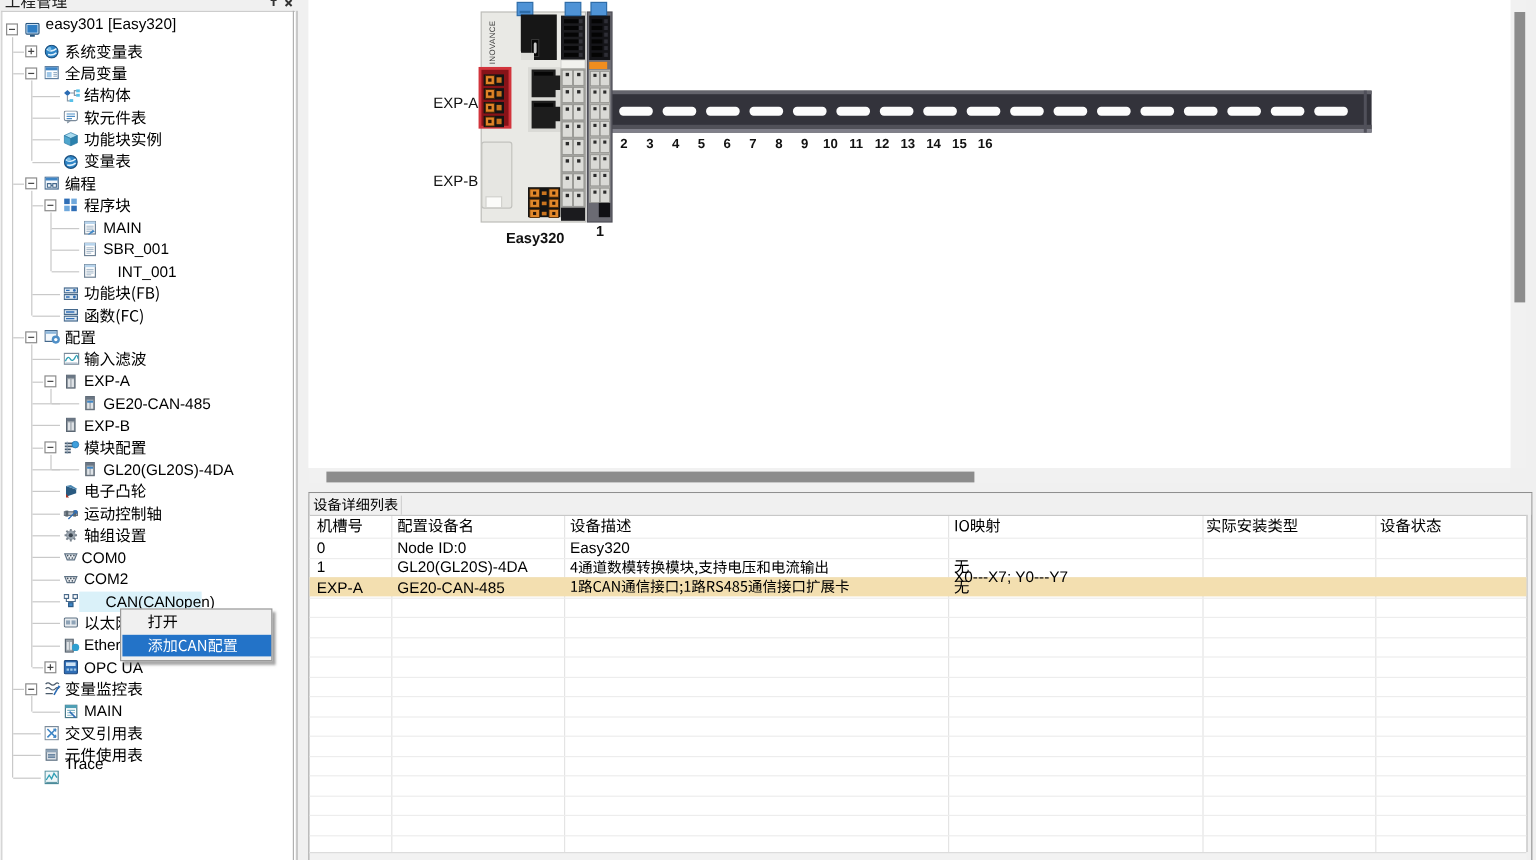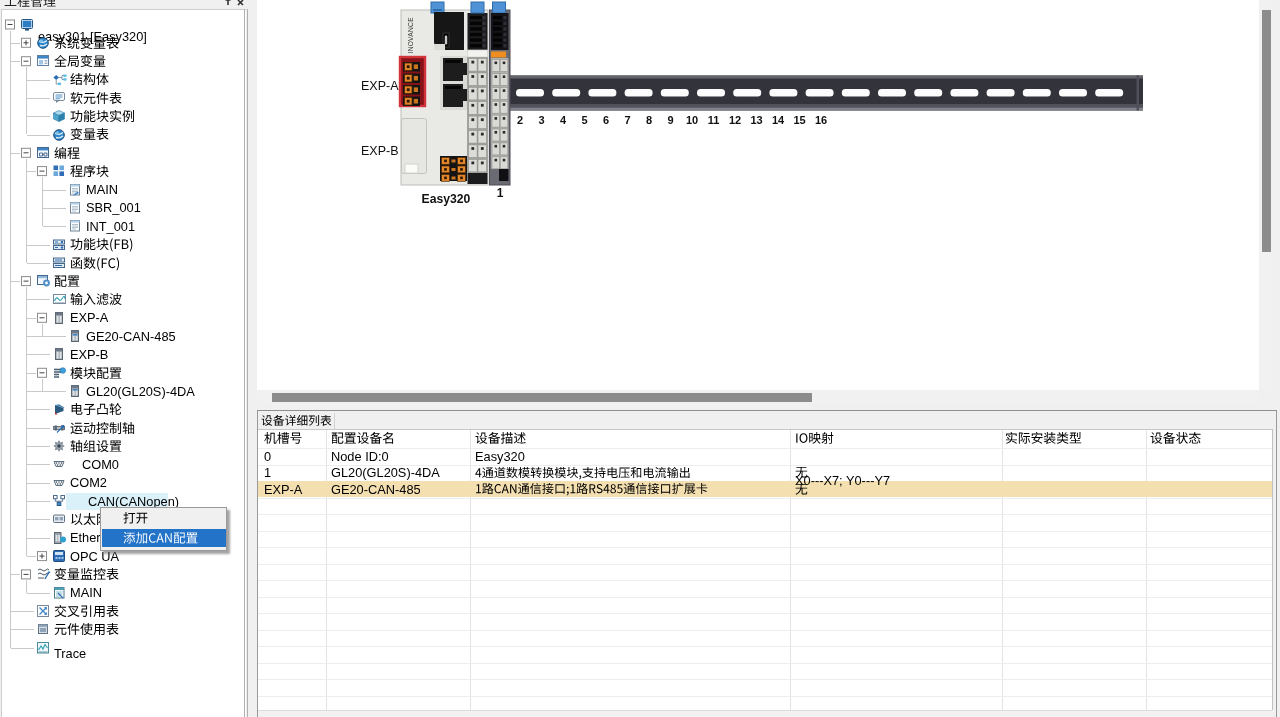--- a/index.html
+++ b/index.html
@@ -178,21 +178,21 @@
 <div style="position:absolute;left:66px;top:492.5px;width:102px;height:17px;background:#daf1f9"></div>
 <svg style="position:absolute;left:0;top:0;overflow:visible" width="1" height="1">
     <rect x="5.5" y="20.0" width="9" height="9" fill="#fff" stroke="#8c8c8c"></rect>
     <path d="M7.5 24.5h5" stroke="#444" stroke-width="1"></path>
   </svg>
 <svg style="position:absolute;left:21px;top:18.5px" width="14" height="12" viewBox="0 0 14 12">
     <rect x="0.5" y="0.5" width="11" height="9" rx="1" fill="#cfe3f5" stroke="#27557f"></rect>
     <rect x="1.8" y="1.8" width="8.4" height="6.4" fill="#2f7ec4"></rect>
     <rect x="4" y="10" width="4" height="1.6" fill="#27557f"></rect>
   </svg>
-<div class="t" style="left:38px;top:29px">easy301 [Easy320]</div>
+<div class="t" style="left:38px;top:12px">easy301 [Easy320]</div>
 <svg style="position:absolute;left:0;top:0;overflow:visible" width="1" height="1">
     <rect x="21.5" y="38.3" width="9" height="9" fill="#fff" stroke="#8c8c8c"></rect>
     <path d="M23.5 42.8h5M26.0 40.3v5" stroke="#444" stroke-width="1"></path>
   </svg>
 <svg style="position:absolute;left:37px;top:36.8px" width="14" height="12" viewBox="0 0 14 12">
     <circle cx="6" cy="6" r="5.3" fill="#2f86c8" stroke="#1a4f7e"></circle>
     <path d="M2 4 Q6 7 10 3.5 M3 8.5 Q7 9.5 10 7" stroke="#dff0fb" stroke-width="1.3" fill="none"></path>
     <circle cx="4.3" cy="3.8" r="1.6" fill="#7fc0e8"></circle>
   </svg>
 <svg style="position:absolute;left:54.0px;top:35.5px;overflow:visible" width="65.0" height="15.1">
@@ -319,21 +319,21 @@
     <rect x="1.5" y="0.5" width="9" height="10.5" fill="#fff" stroke="#6f8396"></rect>
     <rect x="1.5" y="0.5" width="9" height="2.2" fill="#b8d4ec"></rect>
     <path d="M3 4.5h6M3 6h6M3 7.5h6M3 9h4" stroke="#9fb4c6" stroke-width="0.8"></path>
   </svg>
 <div class="t" style="left:86px;top:200.3px">SBR_001</div>
 <svg style="position:absolute;left:69px;top:220.1px" width="14" height="12" viewBox="0 0 14 12">
     <rect x="1.5" y="0.5" width="9" height="10.5" fill="#fff" stroke="#6f8396"></rect>
     <rect x="1.5" y="0.5" width="9" height="2.2" fill="#b8d4ec"></rect>
     <path d="M3 4.5h6M3 6h6M3 7.5h6M3 9h4" stroke="#9fb4c6" stroke-width="0.8"></path>
   </svg>
-<div class="t" style="left:86px;top:218.6px">INT_001</div>
+<div class="t" style="left:98px;top:218.6px">INT_001</div>
 <svg style="position:absolute;left:53px;top:238.5px" width="14" height="12" viewBox="0 0 14 12">
     <rect x="0.5" y="1" width="11" height="4" fill="#dfeaf4" stroke="#44688c"></rect>
     <rect x="0.5" y="6.5" width="11" height="4" fill="#dfeaf4" stroke="#44688c"></rect>
     <path d="M2 3h3M2 8.5h3" stroke="#2f6eb6" stroke-width="1.2"></path>
     <circle cx="9" cy="3" r="1.2" fill="#2f6eb6"></circle>
     <circle cx="9" cy="8.5" r="1.2" fill="#2f6eb6"></circle>
   </svg>
 <svg style="position:absolute;left:70.0px;top:237.2px;overflow:visible" width="63.5" height="15.1">
     <g transform="translate(0,11.96) scale(0.01300,-0.01300)" fill="#000">
       <use href="#q17" x="0"></use>
@@ -482,21 +482,21 @@
     </g>
   </svg>
 <svg style="position:absolute;left:53px;top:458.4px" width="14" height="12" viewBox="0 0 14 12">
     <path d="M1 3.5 h10 l-2 5 h-6 z" fill="#e8ecf0" stroke="#5f7284"></path>
     <circle cx="3.4" cy="5" r="0.7" fill="#44505c"></circle>
     <circle cx="6" cy="5" r="0.7" fill="#44505c"></circle>
     <circle cx="8.6" cy="5" r="0.7" fill="#44505c"></circle>
     <circle cx="4.7" cy="7" r="0.7" fill="#44505c"></circle>
     <circle cx="7.3" cy="7" r="0.7" fill="#44505c"></circle>
   </svg>
-<div class="t" style="left:82px;top:456.9px">COM0</div>
+<div class="t" style="left:68px;top:456.9px">COM0</div>
 <svg style="position:absolute;left:53px;top:476.7px" width="14" height="12" viewBox="0 0 14 12">
     <path d="M1 3.5 h10 l-2 5 h-6 z" fill="#e8ecf0" stroke="#5f7284"></path>
     <circle cx="3.4" cy="5" r="0.7" fill="#44505c"></circle>
     <circle cx="6" cy="5" r="0.7" fill="#44505c"></circle>
     <circle cx="8.6" cy="5" r="0.7" fill="#44505c"></circle>
     <circle cx="4.7" cy="7" r="0.7" fill="#44505c"></circle>
     <circle cx="7.3" cy="7" r="0.7" fill="#44505c"></circle>
   </svg>
 <div class="t" style="left:70px;top:475.2px">COM2</div>
 <svg style="position:absolute;left:53px;top:495.1px" width="14" height="12" viewBox="0 0 14 12">
@@ -587,21 +587,21 @@
       <use href="#q57" x="2000"></use>
       <use href="#q56" x="3000"></use>
       <use href="#q8" x="4000"></use>
     </g>
   </svg>
 <svg style="position:absolute;left:37px;top:641.7px" width="14" height="12" viewBox="0 0 14 12">
     <rect x="0.5" y="0.5" width="11" height="10.5" fill="#eef6f8" stroke="#4a8a9a"></rect>
     <path d="M1.5 8 L4 4 L6 7 L8 2.5 L10.5 6" stroke="#2f9fb5" stroke-width="1.1" fill="none"></path>
     <path d="M1.5 10h9" stroke="#4a8a9a" stroke-width="0.8"></path>
   </svg>
-<div class="t" style="left:54px;top:646px">Trace</div>
+<div class="t" style="left:54px;top:629px">Trace</div>
 <div style="position:absolute;left:257px;top:0;width:1002px;height:390px;background:#fff"></div>
 <svg style="position:absolute;left:0;top:0" width="1280" height="240" viewBox="0 0 1280 240">
     <g>
       <rect x="509" y="75.5" width="634" height="35" fill="#33333b"></rect>
       <rect x="509" y="75.5" width="634" height="3" fill="#64646c"></rect>
       <rect x="509" y="104" width="634" height="3.5" fill="#515159"></rect>
       <rect x="509" y="107.5" width="634" height="3" fill="#80808a"></rect>
       <rect x="1136.5" y="75.5" width="2.5" height="35" fill="#50505a"></rect>
       <rect x="516.0" y="89" width="28" height="7.5" rx="3.5" fill="#fcfcfc"></rect>
       <rect x="552.2" y="89" width="28" height="7.5" rx="3.5" fill="#fcfcfc"></rect>

